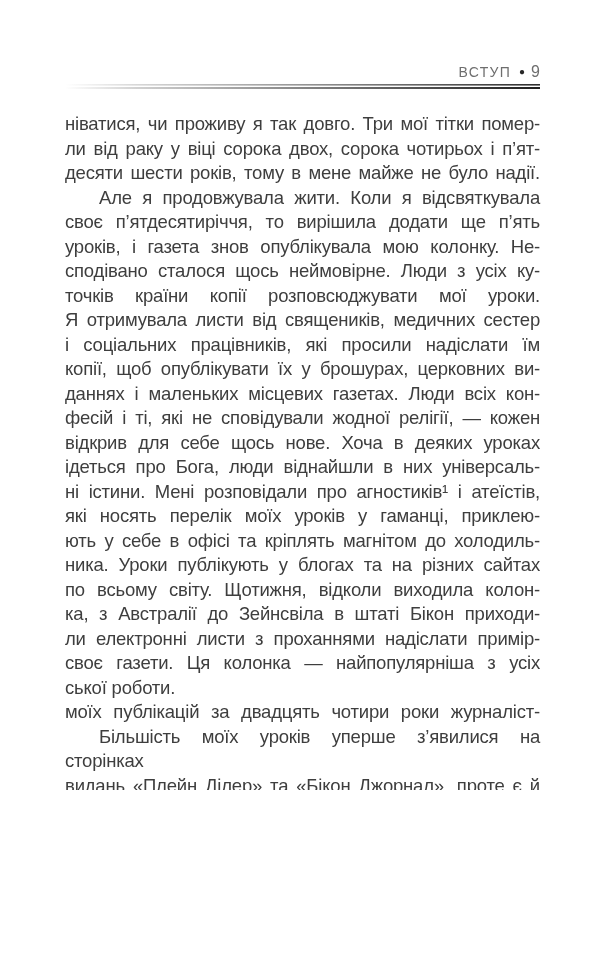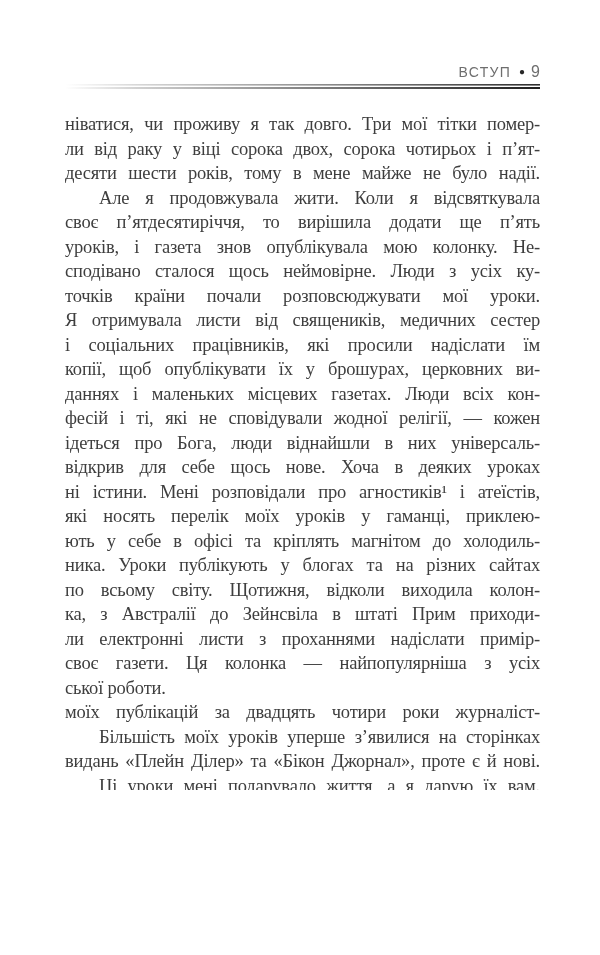--- a/index.html
+++ b/index.html
@@ -61,21 +61,20 @@
   
   .body-text {
     position: absolute;
     top: 112px;
     left: 65px;
     width: 475px;
     color: #3e3e3e;
     font-size: 18.5px;
     line-height: 24.5px;
     letter-spacing: -0.2px;
-    font-family: Liberation Serif, serif;
   }
   .t-line {
     text-align: justify;
     text-align-last: justify;
   }
   .t-line.noj {
     text-align: left;
     text-align-last: left;
   }
   .t-line.ind {
@@ -132,34 +131,34 @@
 
   <div class="body-text">
     <div class="t-line">ніватися, чи проживу я так довго. Три мої тітки помер-</div>
     <div class="t-line">ли від раку у віці сорока двох, сорока чотирьох і п’ят-</div>
     <div class="t-line">десяти шести років, тому в мене майже не було надії.</div>
 
     <div class="t-line ind">Але я продовжувала жити. Коли я відсвяткувала</div>
     <div class="t-line">своє п’ятдесятиріччя, то вирішила додати ще п’ять</div>
     <div class="t-line">уроків, і газета знов опублікувала мою колонку. Не-</div>
     <div class="t-line">сподівано сталося щось неймовірне. Люди з усіх ку-</div>
-    <div class="t-line">точків країни почали розповсюджувати мої уроки.</div>
+    <div class="t-line">точків країни копії розповсюджувати мої уроки.</div>
     <div class="t-line">Я отримувала листи від священиків, медичних сестер</div>
     <div class="t-line">і соціальних працівників, які просили надіслати їм</div>
     <div class="t-line">копії, щоб опублікувати їх у брошурах, церковних ви-</div>
     <div class="t-line">даннях і маленьких місцевих газетах. Люди всіх кон-</div>
     <div class="t-line">фесій і ті, які не сповідували жодної релігії, — кожен</div>
+    <div class="t-line">відкрив для себе щось нове. Хоча в деяких уроках</div>
     <div class="t-line">ідеться про Бога, люди віднайшли в них універсаль-</div>
-    <div class="t-line">відкрив для себе щось нове. Хоча в деяких уроках</div>
     <div class="t-line">ні істини. Мені розповідали про агностиків¹ і атеїстів,</div>
     <div class="t-line">які носять перелік моїх уроків у гаманці, приклею-</div>
     <div class="t-line">ють у себе в офісі та кріплять магнітом до холодиль-</div>
     <div class="t-line">ника. Уроки публікують у блогах та на різних сайтах</div>
     <div class="t-line">по всьому світу. Щотижня, відколи виходила колон-</div>
-    <div class="t-line">ка, з Австралії до Зейнсвіла в штаті Прим приходи-</div>
+    <div class="t-line">ка, з Австралії до Зейнсвіла в штаті Бікон приходи-</div>
     <div class="t-line">ли електронні листи з проханнями надіслати примір-</div>
     <div class="t-line">своє газети. Ця колонка — найпопулярніша з усіх</div>
     <div class="t-line noj">ської роботи.</div>
     <div class="t-line">моїх публікацій за двадцять чотири роки журналіст-</div>
 
     <div class="t-line ind">Більшість моїх уроків уперше з’явилися на сторінках</div>
     <div class="t-line">видань «Плейн Ділер» та «Бікон Джорнал», проте є й нові.</div>
 
     <div class="t-line ind">Ці уроки мені подарувало життя, а я дарую їх вам.</div>
   </div>

